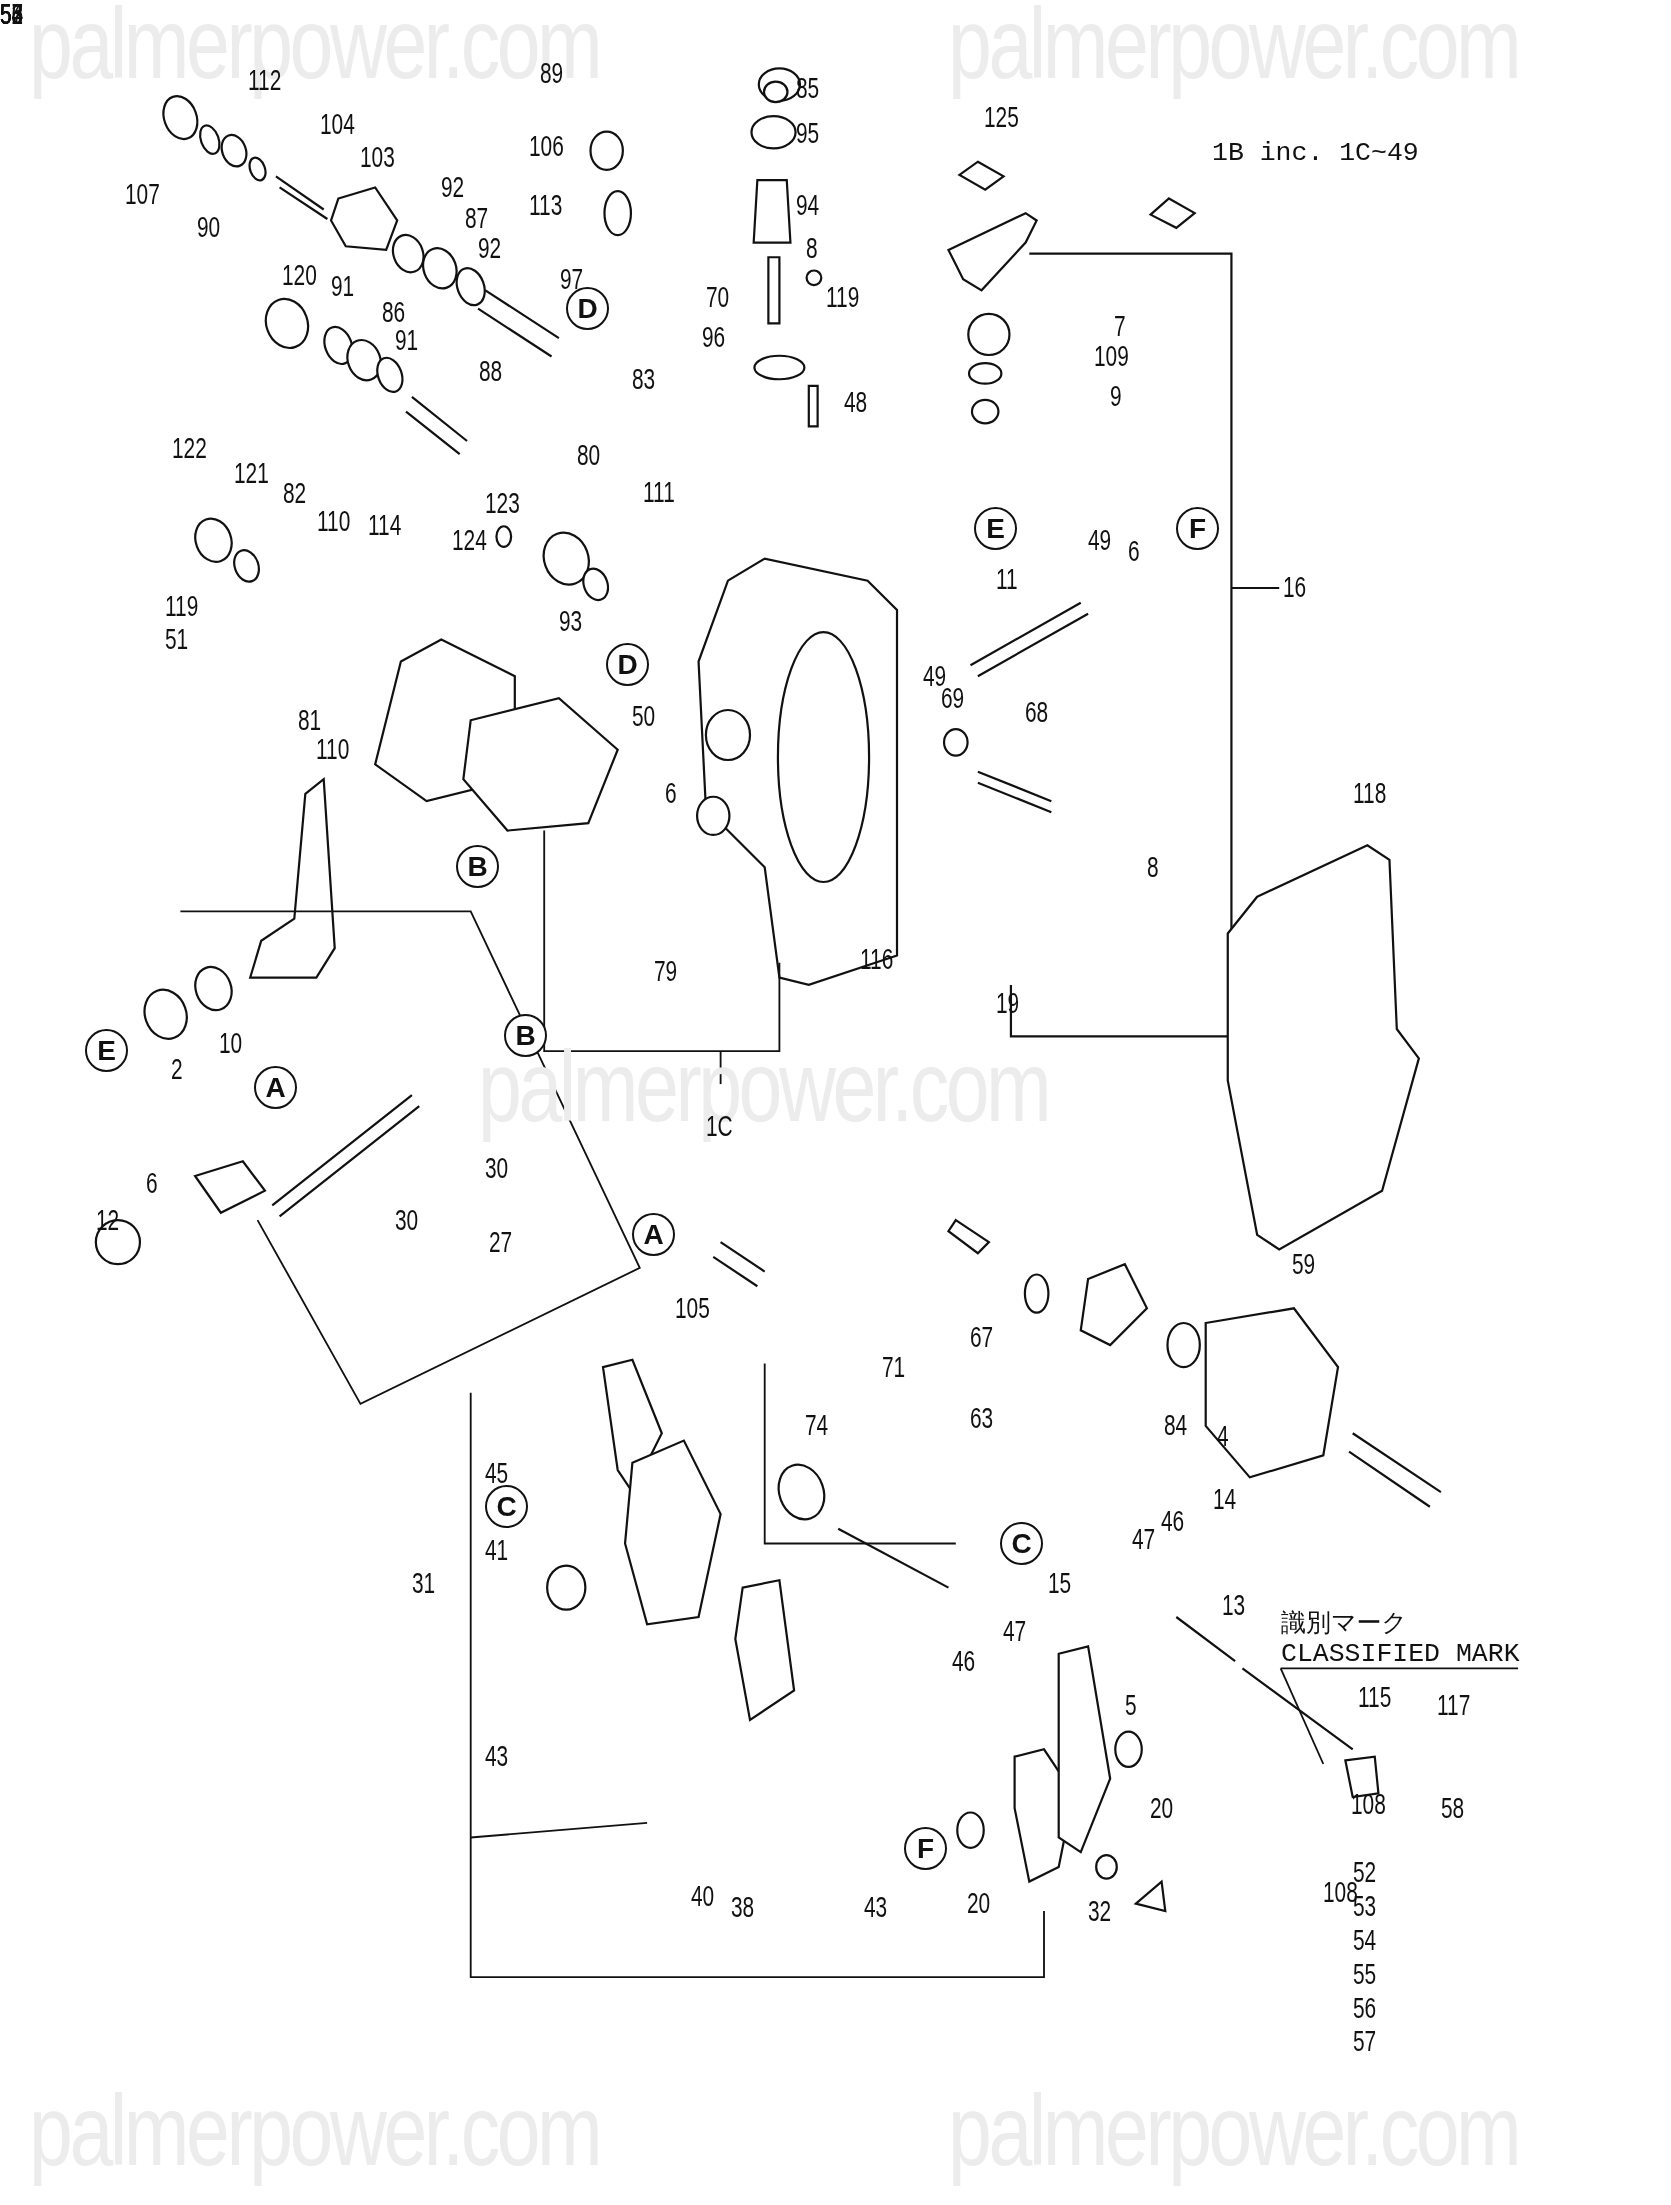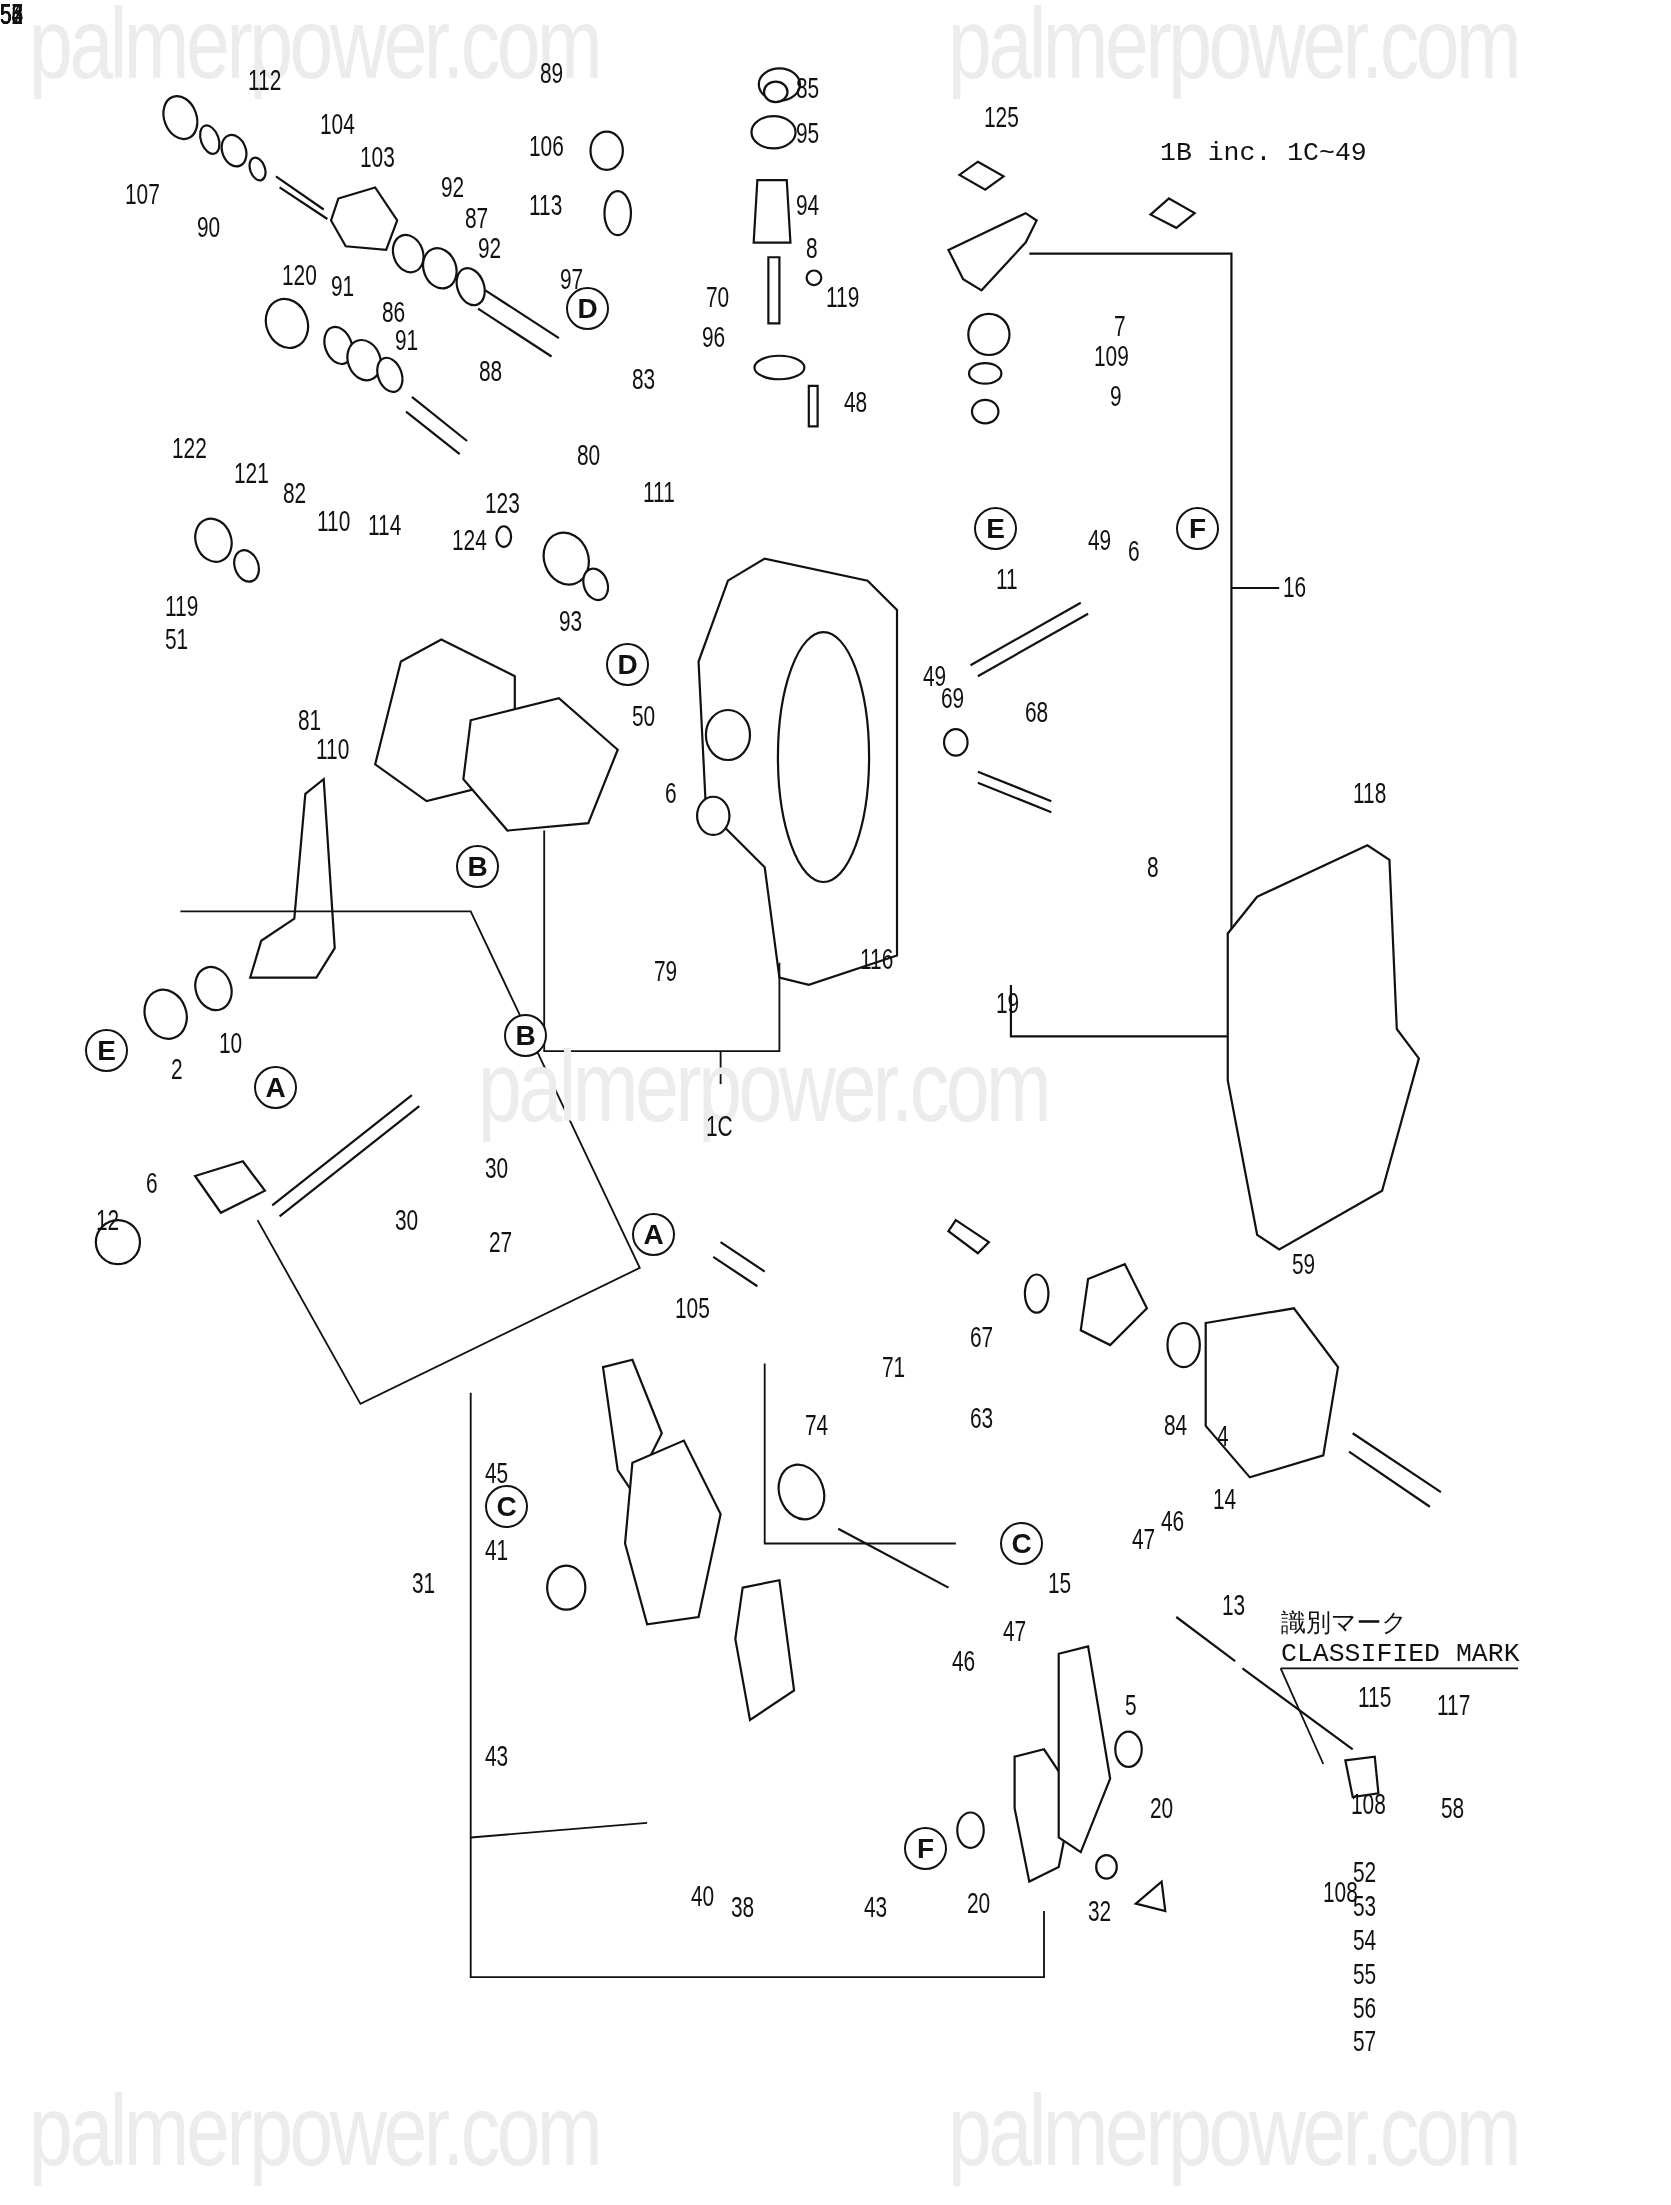--- a/index.html
+++ b/index.html
@@ -236,17 +236,17 @@
       <div class="circ" style="left: 456px; top: 845px;">B</div>
       <div class="circ" style="left: 85px; top: 1029px;">E</div>
       <div class="circ" style="left: 504px; top: 1014px;">B</div>
       <div class="circ" style="left: 254px; top: 1066px;">A</div>
       <div class="circ" style="left: 632px; top: 1213px;">A</div>
       <div class="circ" style="left: 485px; top: 1485px;">C</div>
       <div class="circ" style="left: 1000px; top: 1522px;">C</div>
       <div class="circ" style="left: 904px; top: 1827px;">F</div>
     </div>
 
-  <div class="note" style="left:1160px; top:140px;">1B inc. 1C~49</div>
+  <div class="note" style="left:1212px; top:140px;">1B inc. 1C~49</div>
   <div class="note jp" style="left:1281px; top:1610px;">識別マーク</div>
   <div class="note" style="left:1281px; top:1641px;">CLASSIFIED MARK</div>
 </div>
 
 
 </body></html>

